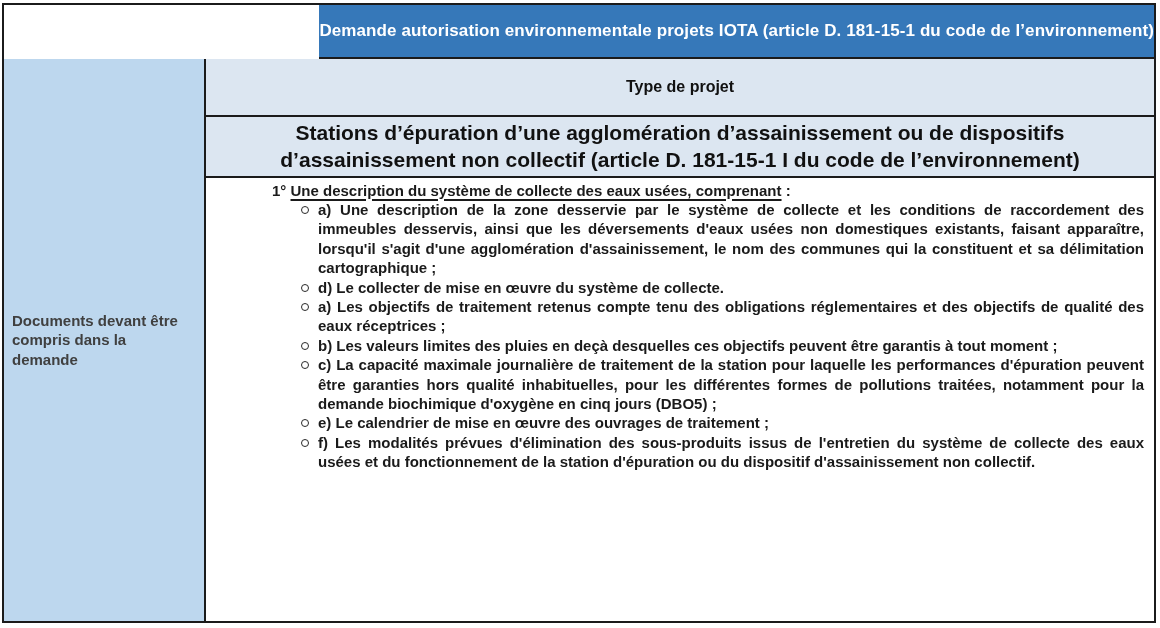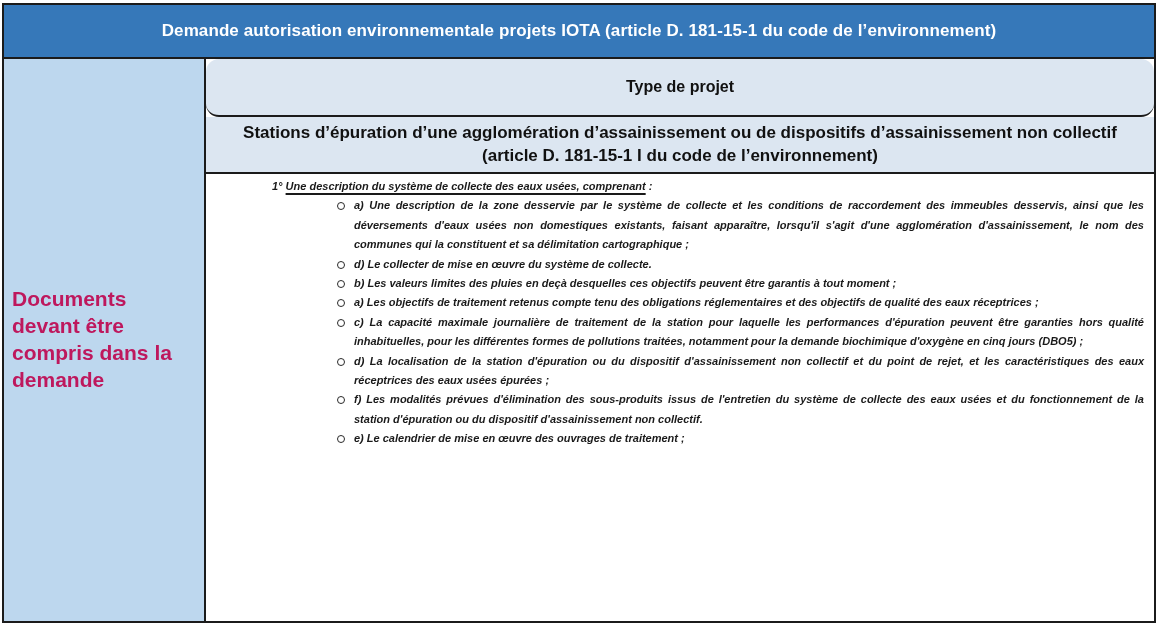--- a/index.html
+++ b/index.html
@@ -17,20 +17,21 @@
   .frame {
     position: absolute;
     left: 2px;
     top: 3px;
     width: 1154px;
     height: 620px;
     border: 2px solid #1b1b1b;
     display: flex;
     flex-direction: column;
     background: #ffffff;
+    align-items: flex-end;
   }
 
   .title-row {
     height: 54px;
     flex: 0 0 54px;
     background: #3678b9;
     border-bottom: 2px solid #1b1b1b;
     display: flex;
     align-items: center;
     justify-content: center;
@@ -52,83 +53,81 @@
     flex: 0 0 202px;
     width: 202px;
     background: #bdd7ee;
     border-right: 2px solid #1b1b1b;
     display: flex;
     align-items: center;
     padding: 6px 10px 6px 8px;
   }
   .left-cell .left-label {
     font-weight: bold;
-    font-size: 21px;
-    color: #be185d;
+    font-size: 15px;
+    color: #404040;
     line-height: 1.28;
   }
 
   .right-col {
     flex: 1;
     display: flex;
     flex-direction: column;
     min-width: 0;
   }
 
   .type-header {
     flex: 0 0 58px;
     background: #dce6f1;
     border-bottom: 2px solid #1b1b1b;
     display: flex;
     align-items: center;
     justify-content: center;
     font-weight: bold;
     font-size: 16px;
     color: #111;
-    border-radius: 13px;
   }
 
   .project-type {
     flex: 0 0 57px;
     background: #dce6f1;
     border-bottom: 2px solid #1b1b1b;
     display: flex;
     align-items: center;
     justify-content: center;
     text-align: center;
     padding: 2px 34px;
     font-weight: bold;
-    font-size: 17px;
+    font-size: 21px;
     color: #111;
     line-height: 1.3;
   }
 
   .body-cell {
     flex: 1;
     background: #ffffff;
     padding: 3px 10px 0 0;
     font-weight: bold;
-    font-size: 11px;
+    font-size: 15px;
     color: #1a1a1a;
     line-height: 19.4px;
     overflow: hidden;
-    font-style: italic;
   }
 
   .section-heading {
     margin-left: 66px;
     white-space: nowrap;
   }
   .section-heading .u {
     text-decoration: underline;
     text-decoration-thickness: 1.5px;
     text-underline-offset: 3px;
   }
 
-  ul.items { list-style: none; margin-left: 36px; }
+  ul.items { list-style: none; }
   li.item {
     position: relative;
     margin-left: 112px;
     text-align: justify;
   }
   .bullet {
     position: absolute;
     left: -17px;
     top: 6px;
     width: 8px;
@@ -169,26 +168,25 @@
           <div class="section">
             <div class="section-heading"><span>1°</span> <span class="u">Une description du système de collecte des eaux usées, comprenant</span><span> :</span></div>
             <ul class="items">
               <li class="item"><span class="bullet"></span><span>a) Une description de la zone desservie par le système de collecte et les conditions de raccordement des immeubles desservis, ainsi que les déversements d'eaux usées non domestiques existants, faisant apparaître, lorsqu'il s'agit d'une agglomération d'assainissement, le nom des communes qui la constituent et sa délimitation cartographique ;</span></li>
               <li class="item"><span class="bullet"></span><span>d) Le collecter de mise en œuvre du système de collecte.</span></li>
             </ul>
           </div>
 
           <div class="section">
             <ul class="items">
+              <li class="item"><span class="bullet"></span><span>a) Les objectifs de traitement retenus compte tenu des obligations réglementaires et des objectifs de qualité des eaux réceptrices ;</span></li>
               <li class="item"><span class="bullet"></span><span>b) Les valeurs limites des pluies en deçà desquelles ces objectifs peuvent être garantis à tout moment ;</span></li>
-              <li class="item"><span class="bullet"></span><span>a) Les objectifs de traitement retenus compte tenu des obligations réglementaires et des objectifs de qualité des eaux réceptrices ;</span></li>
               <li class="item"><span class="bullet"></span><span>c) La capacité maximale journalière de traitement de la station pour laquelle les performances d'épuration peuvent être garanties hors qualité inhabituelles, pour les différentes formes de pollutions traitées, notamment pour la demande biochimique d'oxygène en cinq jours (DBO5) ;</span></li>
-              <li class="item"><span class="bullet"></span><span>d) La localisation de la station d'épuration ou du dispositif d'assainissement non collectif et du point de rejet, et les caractéristiques des eaux réceptrices des eaux usées épurées ;</span></li>
+              <li class="item"><span class="bullet"></span><span>e) Le calendrier de mise en œuvre des ouvrages de traitement ;</span></li>
               <li class="item"><span class="bullet"></span><span>f) Les modalités prévues d'élimination des sous-produits issus de l'entretien du système de collecte des eaux usées et du fonctionnement de la station d'épuration ou du dispositif d'assainissement non collectif.</span></li>
-              <li class="item"><span class="bullet"></span><span>e) Le calendrier de mise en œuvre des ouvrages de traitement ;</span></li>
             </ul>
           </div>
 
         </div>
       </div>
     </div>
   </div>
 </div>
 
 </body></html>

